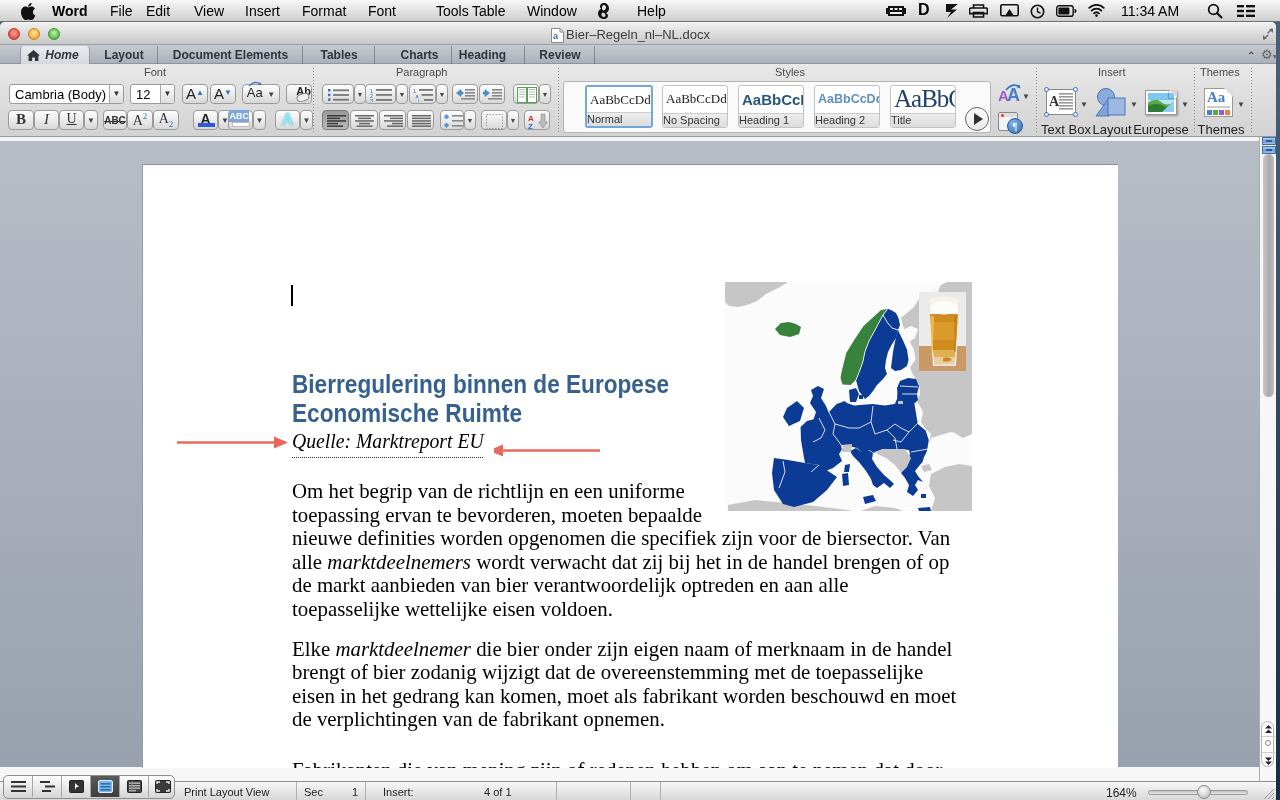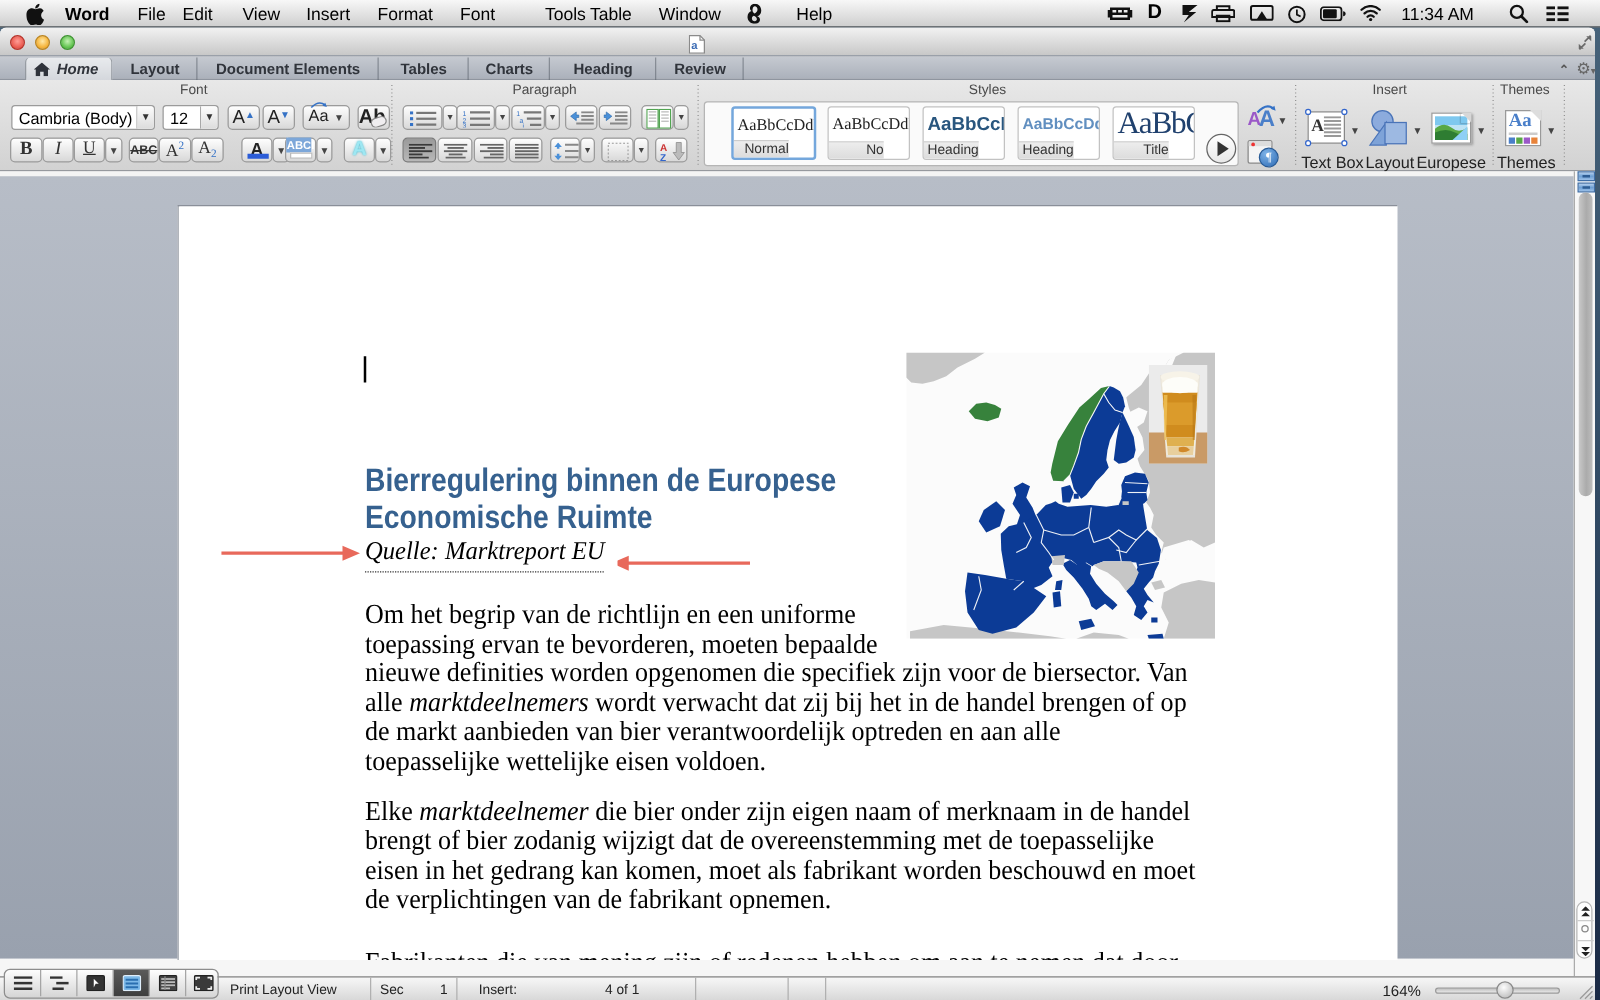--- a/index.html
+++ b/index.html
@@ -49,23 +49,23 @@
     background-size:1px 3px; }
   .rbtn { position:absolute; background:linear-gradient(#fefefe, #d8d8d8);
     border:1px solid #9b9b9b; border-radius:4px; }
   .combo { position:absolute; background:#fff; border:1px solid #9b9b9b;
     border-radius:3px; font-size:13px; color:#000; }
   .scard { position:absolute; top:21px; width:66px; height:43px; background:#fff;
     border:1px solid #c2c2c2; border-radius:3px; overflow:hidden; }
   .sprev { position:absolute; left:3px; top:0; width:66px; height:26px;
     font-family:"Liberation Serif", serif; white-space:nowrap;
     display:flex; align-items:center; justify-content:flex-start; }
-  .slab { position:absolute; left:0; bottom:0; width:44px; height:14px;
+  .slab { position:absolute; left:0; bottom:0; width:66px; height:14px;
     background:linear-gradient(#ededed,#dcdcdc); border-top:1px solid #ccc;
-    font-size:11px; color:#333; text-align:right; line-height:13px; }
+    font-size:11px; color:#333; text-align:left; line-height:13px; }
   .ilabel { position:absolute; top:58px; font-size:13px; color:#222; text-align:center; }
 
   
   #docarea { left:0; top:115px; width:1276px; height:644px;
     background:#f4f4f4; overflow:hidden; }
   #graybg { position:absolute; left:0; top:4px; width:1259px; height:626px;
     background:linear-gradient(#b7bdc7, #99a1ae); }
   #page { position:absolute; left:142px; top:27px; width:976px; height:604px; z-index:2;
     background:#fff; border-top:1px solid #8a8f99; border-left:1px solid #979ca5;
     overflow:hidden; }
@@ -163,20 +163,21 @@
         <rect x="9" y="9.6" width="9" height="2.4"></rect>
       </g>
   </svg>
 </div>
 
 <div id="window" class="abs">
   <div id="titlebar" class="abs">
     <div class="tl" id="tl-r"></div>
       <div class="tl" id="tl-y"></div>
       <div class="tl" id="tl-g"></div>
+    <div id="title" class="abs">Bier–Regeln_nl–NL.docx</div>
     <svg class="abs" style="left:551px;top:5px" width="13" height="15" viewBox="0 0 13 15">
       <path d="M0.5 0.5 H9 L12.5 4 V14.5 H0.5 Z" fill="#fff" stroke="#8a8a8a"></path>
       <path d="M9 0.5 V4 H12.5" fill="none" stroke="#8a8a8a"></path>
       <text x="2" y="11" font-size="9" fill="#3c6cb4" font-weight="bold" font-family="Liberation Sans">a</text>
     </svg>
     <svg class="abs" style="left:1261px;top:4px" width="14" height="14" viewBox="0 0 14 14">
       <g fill="#6b6b6b">
         <path d="M8 2h4v4L8 2z M12 2L7.2 6.8 6.2 5.8 11 1z"></path>
         <path d="M6 12H2V8l4 4z M2 12l4.8-4.8 1 1L3 13z"></path>
       </g>
@@ -185,29 +186,29 @@
   <div id="tabbar" class="abs">
     <div class="tab sel" style="left:20px;width:70px">
       <svg style="position:absolute;left:6px;top:4px" width="13" height="11" viewBox="0 0 13 11">
         <path fill="#2f333b" d="M6.5 0L0 5.5h1.6V11h3.5V7.4h2.8V11h3.5V5.5H13z"></path>
       </svg>
       <span style="padding-left:14px">Home</span>
     </div>
     <div class="tab" style="left:91px;width:67px">Layout</div>
     <div class="tab" style="left:159px;width:144px">Document Elements</div>
     <div class="tab" style="left:304px;width:71px">Tables</div>
-    <div class="tab" style="left:376px;width:64px">Charts</div>
+    <div class="tab" style="left:388px;width:64px">Charts</div>
     <div class="tab" style="left:441px;width:84px">Heading</div>
     <div class="tab" style="left:526px;width:69px">Review</div>
     <div class="abs" style="left:1247px;top:5px;color:#555;font-size:10px;font-weight:bold">⌃</div>
     <div class="abs" style="left:1261px;top:2px;color:#666;font-size:13px">⚙<span style="font-size:8px">▾</span></div>
   </div>
   <div id="ribbon" class="abs">
     <div class="rlabel" style="left:144px">Font</div>
-    <div class="rlabel" style="left:410px">Paragraph</div>
+    <div class="rlabel" style="left:396px">Paragraph</div>
     <div class="rlabel" style="left:775px">Styles</div>
     <div class="rlabel" style="left:1098px">Insert</div>
     <div class="rlabel" style="left:1200px">Themes</div>
     <div class="rsep" style="left:313px"></div>
     <div class="rsep" style="left:558px"></div>
     <div class="rsep" style="left:1036px"></div>
     <div class="rsep" style="left:1194px"></div>
     <div class="rsep" style="left:1251px"></div>
 
     <div class="combo" style="left:9px;top:20px;width:115px;height:20px">
@@ -217,21 +218,21 @@
     <div class="combo" style="left:130px;top:20px;width:45px;height:20px">
       <span style="position:absolute;left:5px;top:2px">12</span>
       <span style="position:absolute;right:0;top:0;width:14px;height:18px;background:linear-gradient(#fdfdfd,#dcdcdc);border-left:1px solid #a8a8a8;border-radius:0 3px 3px 0;font-size:8px;color:#333;text-align:center;line-height:18px">▼</span>
     </div>
     <div class="rbtn" style="left:182px;top:20px;width:26px;height:20px;font-size:15px;text-align:center;color:#222">A<span style="font-size:8px;color:#3572c6;vertical-align:4px">▲</span></div>
     <div class="rbtn" style="left:210px;top:20px;width:26px;height:20px;font-size:15px;text-align:center;color:#222">A<span style="font-size:8px;color:#3572c6;vertical-align:4px">▼</span></div>
     <div class="rbtn" style="left:242px;top:20px;width:38px;height:20px;font-size:13px;text-align:center;color:#222"><span style="position:relative">Aa<svg style="position:absolute;left:1px;top:-5px" width="14" height="7" viewBox="0 0 14 7">
             <path fill="none" stroke="#3572c6" stroke-width="1.3" d="M1 6 Q7 0 12 4"></path>
             <path fill="#3572c6" d="M13.5 5.5l-3.5-1 2.2-2.4z"></path>
           </svg></span><span style="font-size:8px;color:#444">&nbsp;&nbsp;▼</span></div>
-    <div class="rbtn" style="left:286px;top:20px;width:26px;height:20px;font-size:16px;font-weight:bold;text-align:left;color:#222">Ab<svg style="position:absolute;right:1px;bottom:1px" width="14" height="9" viewBox="0 0 14 9">
+    <div class="rbtn" style="left:286px;top:20px;width:26px;height:20px;font-size:11px;font-weight:bold;text-align:right;color:#222">Ab<svg style="position:absolute;right:1px;bottom:1px" width="14" height="9" viewBox="0 0 14 9">
           <rect x="1" y="1" width="12" height="7" rx="3.5" fill="#f0eef0" stroke="#888" transform="rotate(-18 7 4.5)"></rect>
         </svg></div>
 
     <div class="rbtn" style="left:8px;top:46px;width:26px;height:20px;font-size:15px;font-weight:bold;text-align:center;color:#333;font-family:'Liberation Serif',serif">B</div>
     <div class="rbtn" style="left:34px;top:46px;width:25px;height:20px;font-size:15px;font-style:italic;text-align:center;color:#333;font-family:'Liberation Serif',serif">I</div>
     <div class="rbtn" style="left:59px;top:46px;width:25px;height:20px;font-size:14px;text-align:center;color:#333;text-decoration:underline;font-family:'Liberation Serif',serif">U</div>
     <div class="rbtn" style="left:84px;top:46px;width:14px;height:20px;font-size:8px;text-align:center;line-height:20px;color:#444">▼</div>
     <div class="rbtn" style="left:103px;top:46px;width:24px;height:20px;font-size:10px;font-weight:bold;text-align:center;line-height:20px;color:#333;text-decoration:line-through">ABC</div>
     <div class="rbtn" style="left:127px;top:46px;width:26px;height:20px;font-size:14px;text-align:center;color:#333;font-family:'Liberation Serif',serif">A<sup style="font-size:9px;color:#3572c6">2</sup></div>
     <div class="rbtn" style="left:153px;top:46px;width:26px;height:20px;font-size:14px;text-align:center;color:#333;font-family:'Liberation Serif',serif">A<sub style="font-size:9px;color:#3572c6">2</sub></div>

